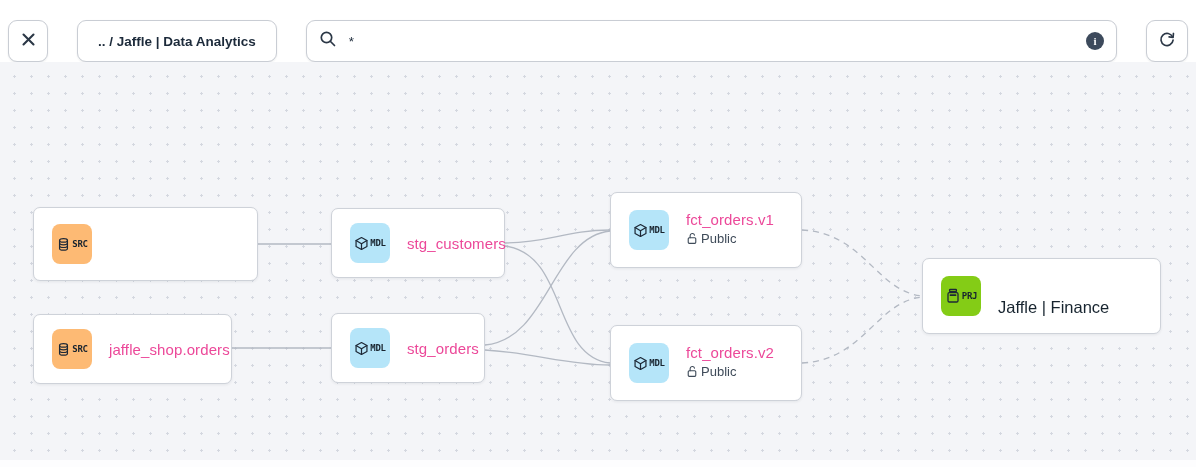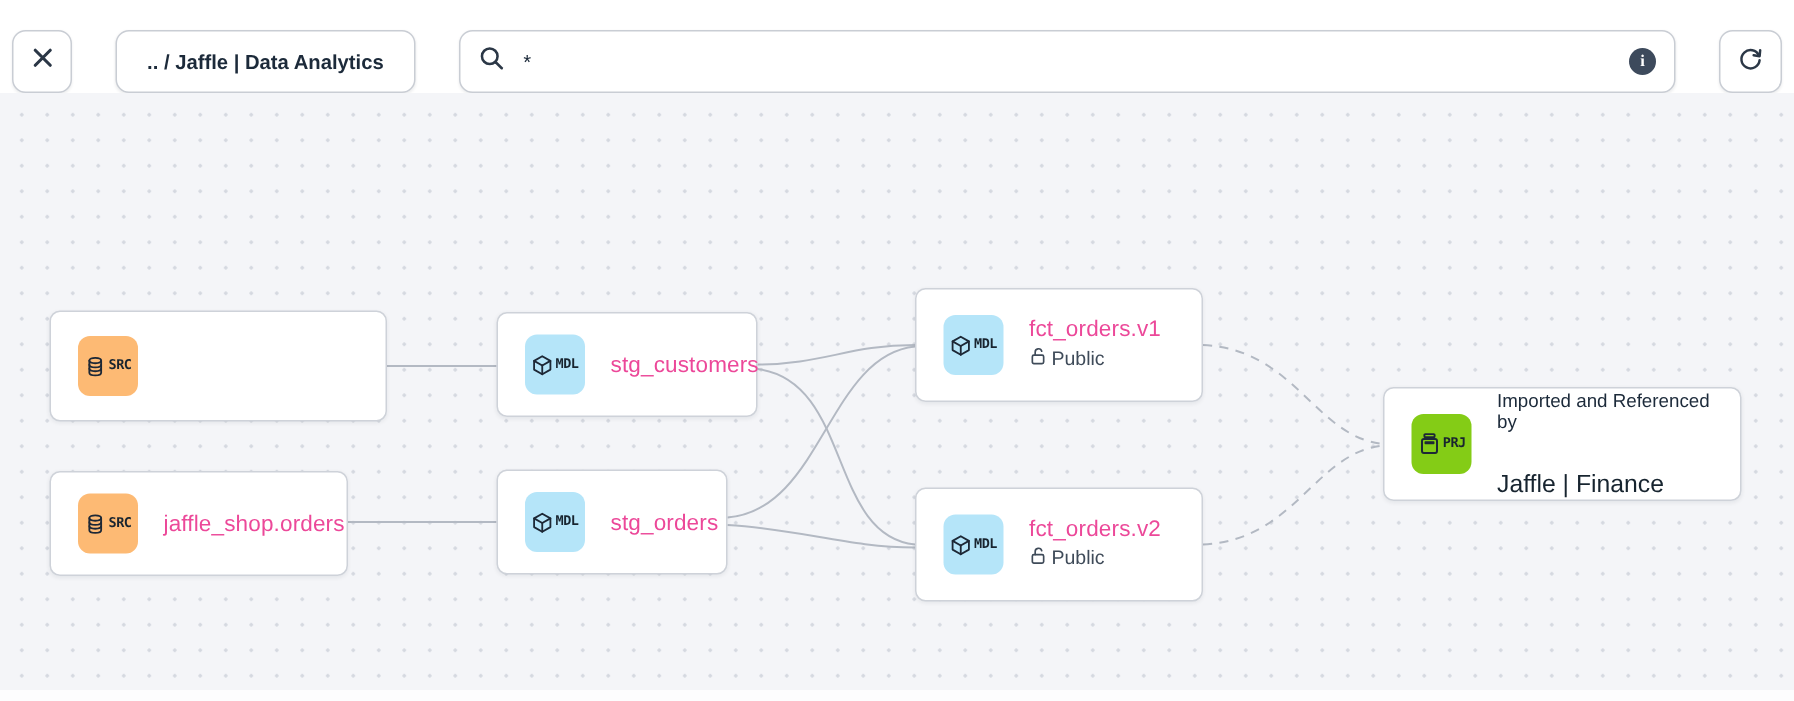--- a/index.html
+++ b/index.html
@@ -221,19 +221,18 @@
     <div class="node" style="left:922px; top:196px; width:239px; height:76px;">
       <div class="tile prj">
         <svg width="16" height="16" viewBox="0 0 16 16">
             <rect x="4.6" y="1.4" width="6.8" height="2.1" rx="0.6" class="icon-stroke"></rect>
             <rect x="3" y="4.6" width="10" height="9.4" rx="1.3" class="icon-stroke"></rect>
             <rect x="4.7" y="6.2" width="6.6" height="1.9" rx="0.5" fill="#1d2836" stroke="none"></rect>
           </svg>
         <span class="tile-label">PRJ</span>
       </div>
       <div class="node-body">
-        <div class="prj-sub">Imported and Referenced by</div>
         <div class="prj-title">Jaffle | Finance</div>
       </div>
     </div>
 
   </div>
 </div>
 
 </body></html>

